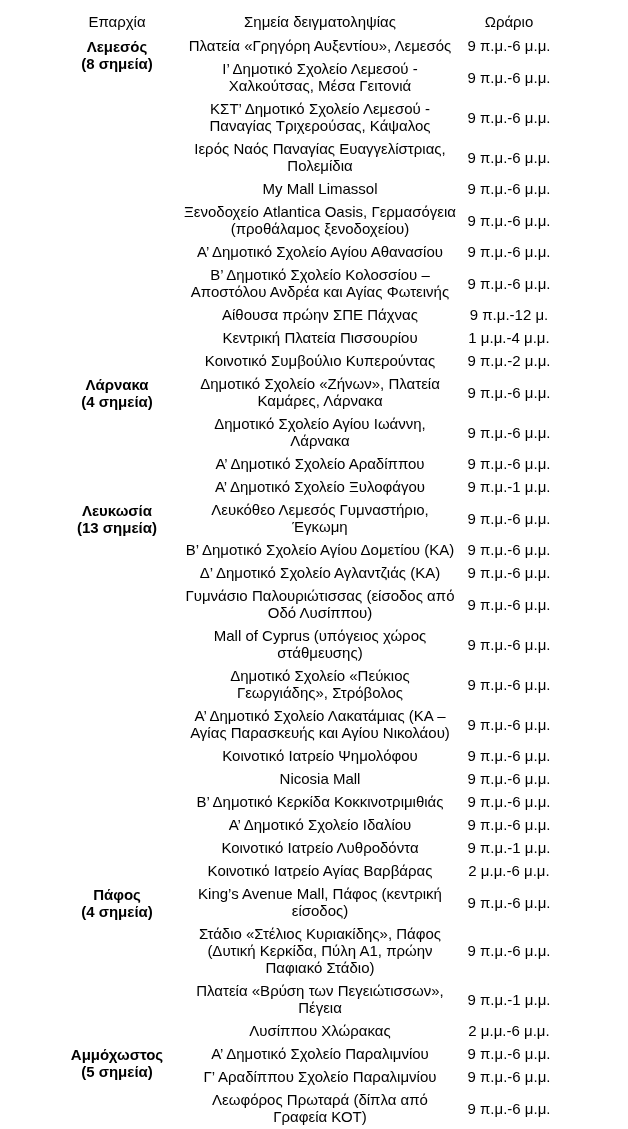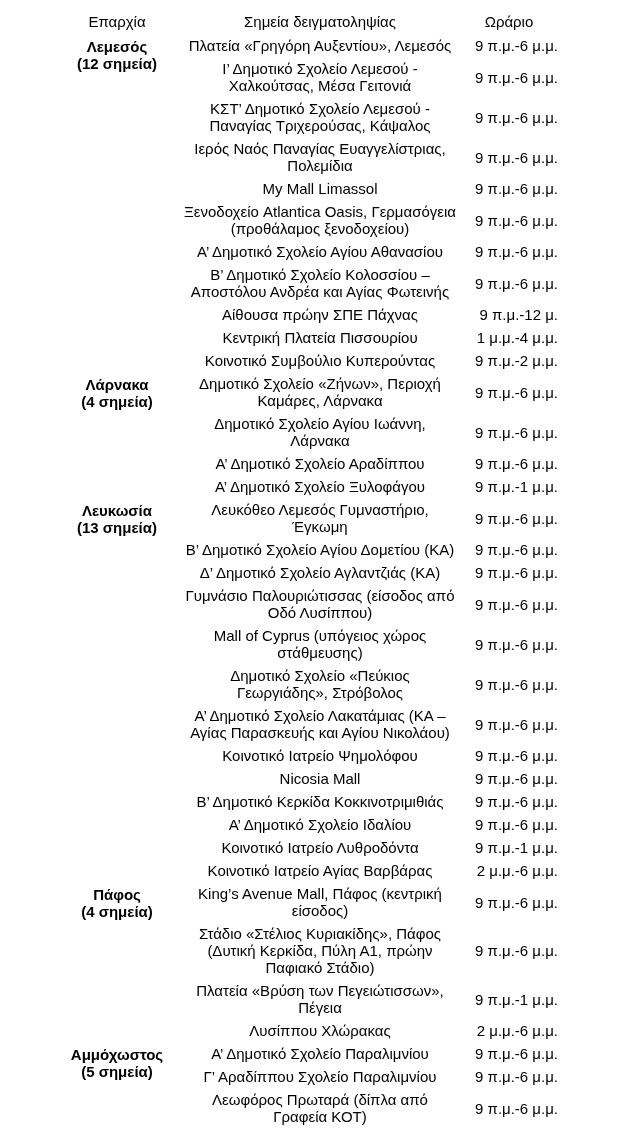--- a/index.html
+++ b/index.html
@@ -25,21 +25,21 @@
     border: none;
     word-wrap: break-word;
   }
   th { font-weight: normal; padding-bottom: 4px; }
   td.province {
     font-weight: bold;
     vertical-align: top;
     padding-top: 4px;
     margin-top: 19px;
   }
-  td.hours { white-space: nowrap; text-align: right; }
+  td.hours { white-space: nowrap; }
 </style>
 </head>
 <body>
 
 <div class="page">
   <table class="tbl">
     <colgroup>
       <col style="width:130px">
       <col style="width:276px">
       <col style="width:102px">
@@ -48,21 +48,21 @@
       <tr>
         <th>Επαρχία</th>
         <th>Σημεία δειγματοληψίας</th>
         <th>Ωράριο</th>
       </tr>
     </thead>
     <tbody id="tbody">
         <tr>
           <td class="province" rowspan="11">
             <div>Λεμεσός</div>
-            <div>(12 σημεία)</div>
+            <div>(8 σημεία)</div>
           </td>
           <td class="point">Πλατεία «Γρηγόρη Αυξεντίου», Λεμεσός</td>
           <td class="hours">9 π.μ.-6 μ.μ.</td>
         </tr>
         <tr>
           <td class="point">Ι’ Δημοτικό Σχολείο Λεμεσού - Χαλκούτσας, Μέσα Γειτονιά</td>
           <td class="hours">9 π.μ.-6 μ.μ.</td>
         </tr>
         <tr>
           <td class="point">ΚΣΤ’ Δημοτικό Σχολείο Λεμεσού - Παναγίας Τριχερούσας, Κάψαλος</td>
@@ -98,21 +98,21 @@
         </tr>
         <tr>
           <td class="point">Κοινοτικό Συμβούλιο Κυπερούντας</td>
           <td class="hours">9 π.μ.-2 μ.μ.</td>
         </tr>
         <tr>
           <td class="province" rowspan="4">
             <div>Λάρνακα</div>
             <div>(4 σημεία)</div>
           </td>
-          <td class="point">Δημοτικό Σχολείο «Ζήνων», Περιοχή Καμάρες, Λάρνακα</td>
+          <td class="point">Δημοτικό Σχολείο «Ζήνων», Πλατεία Καμάρες, Λάρνακα</td>
           <td class="hours">9 π.μ.-6 μ.μ.</td>
         </tr>
         <tr>
           <td class="point">Δημοτικό Σχολείο Αγίου Ιωάννη, Λάρνακα</td>
           <td class="hours">9 π.μ.-6 μ.μ.</td>
         </tr>
         <tr>
           <td class="point">Α’ Δημοτικό Σχολείο Αραδίππου</td>
           <td class="hours">9 π.μ.-6 μ.μ.</td>
         </tr>

